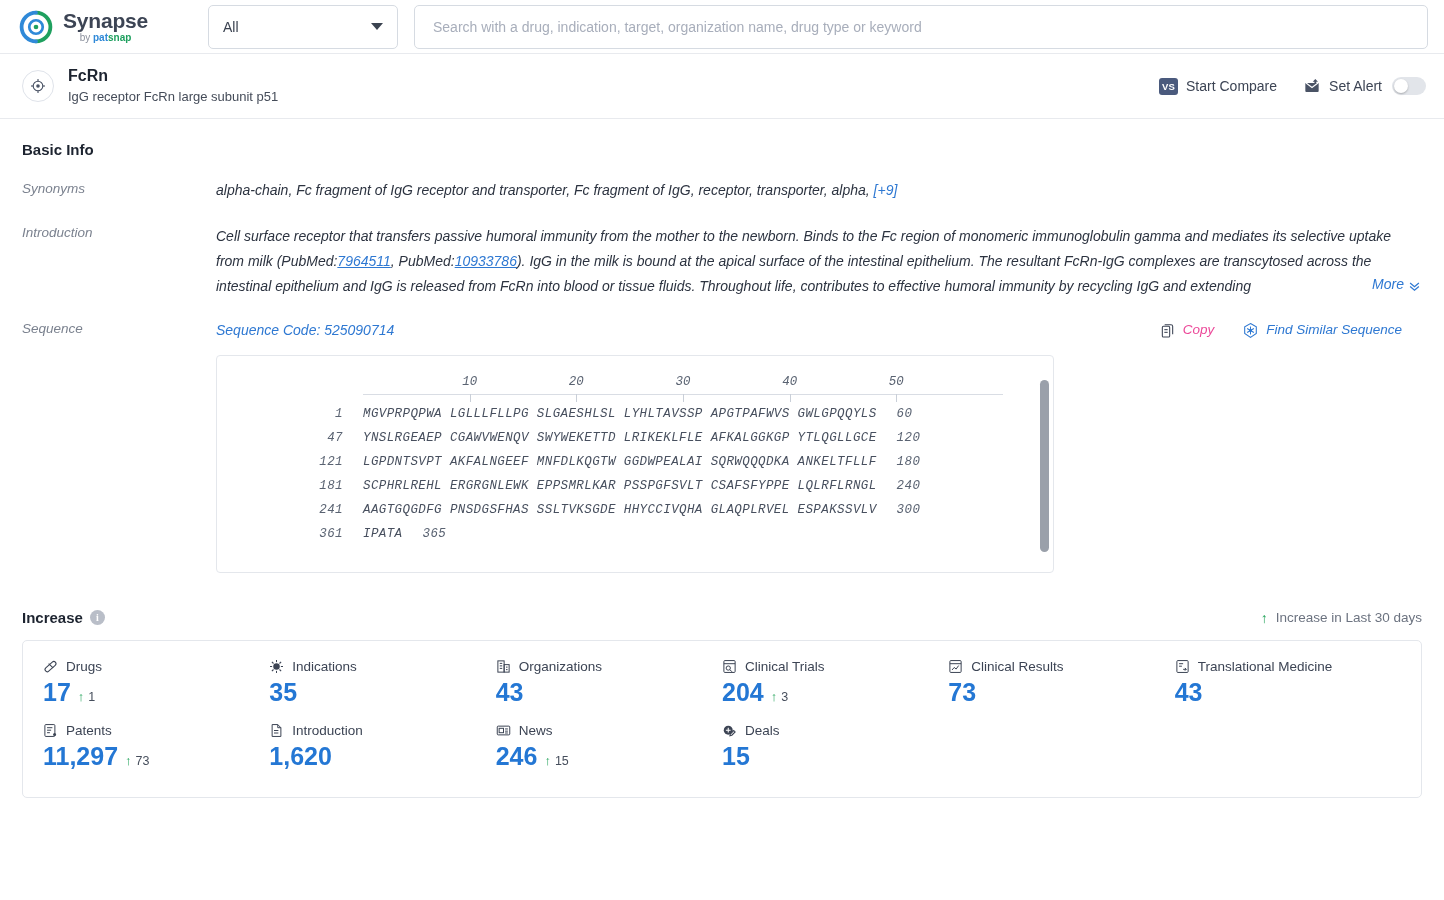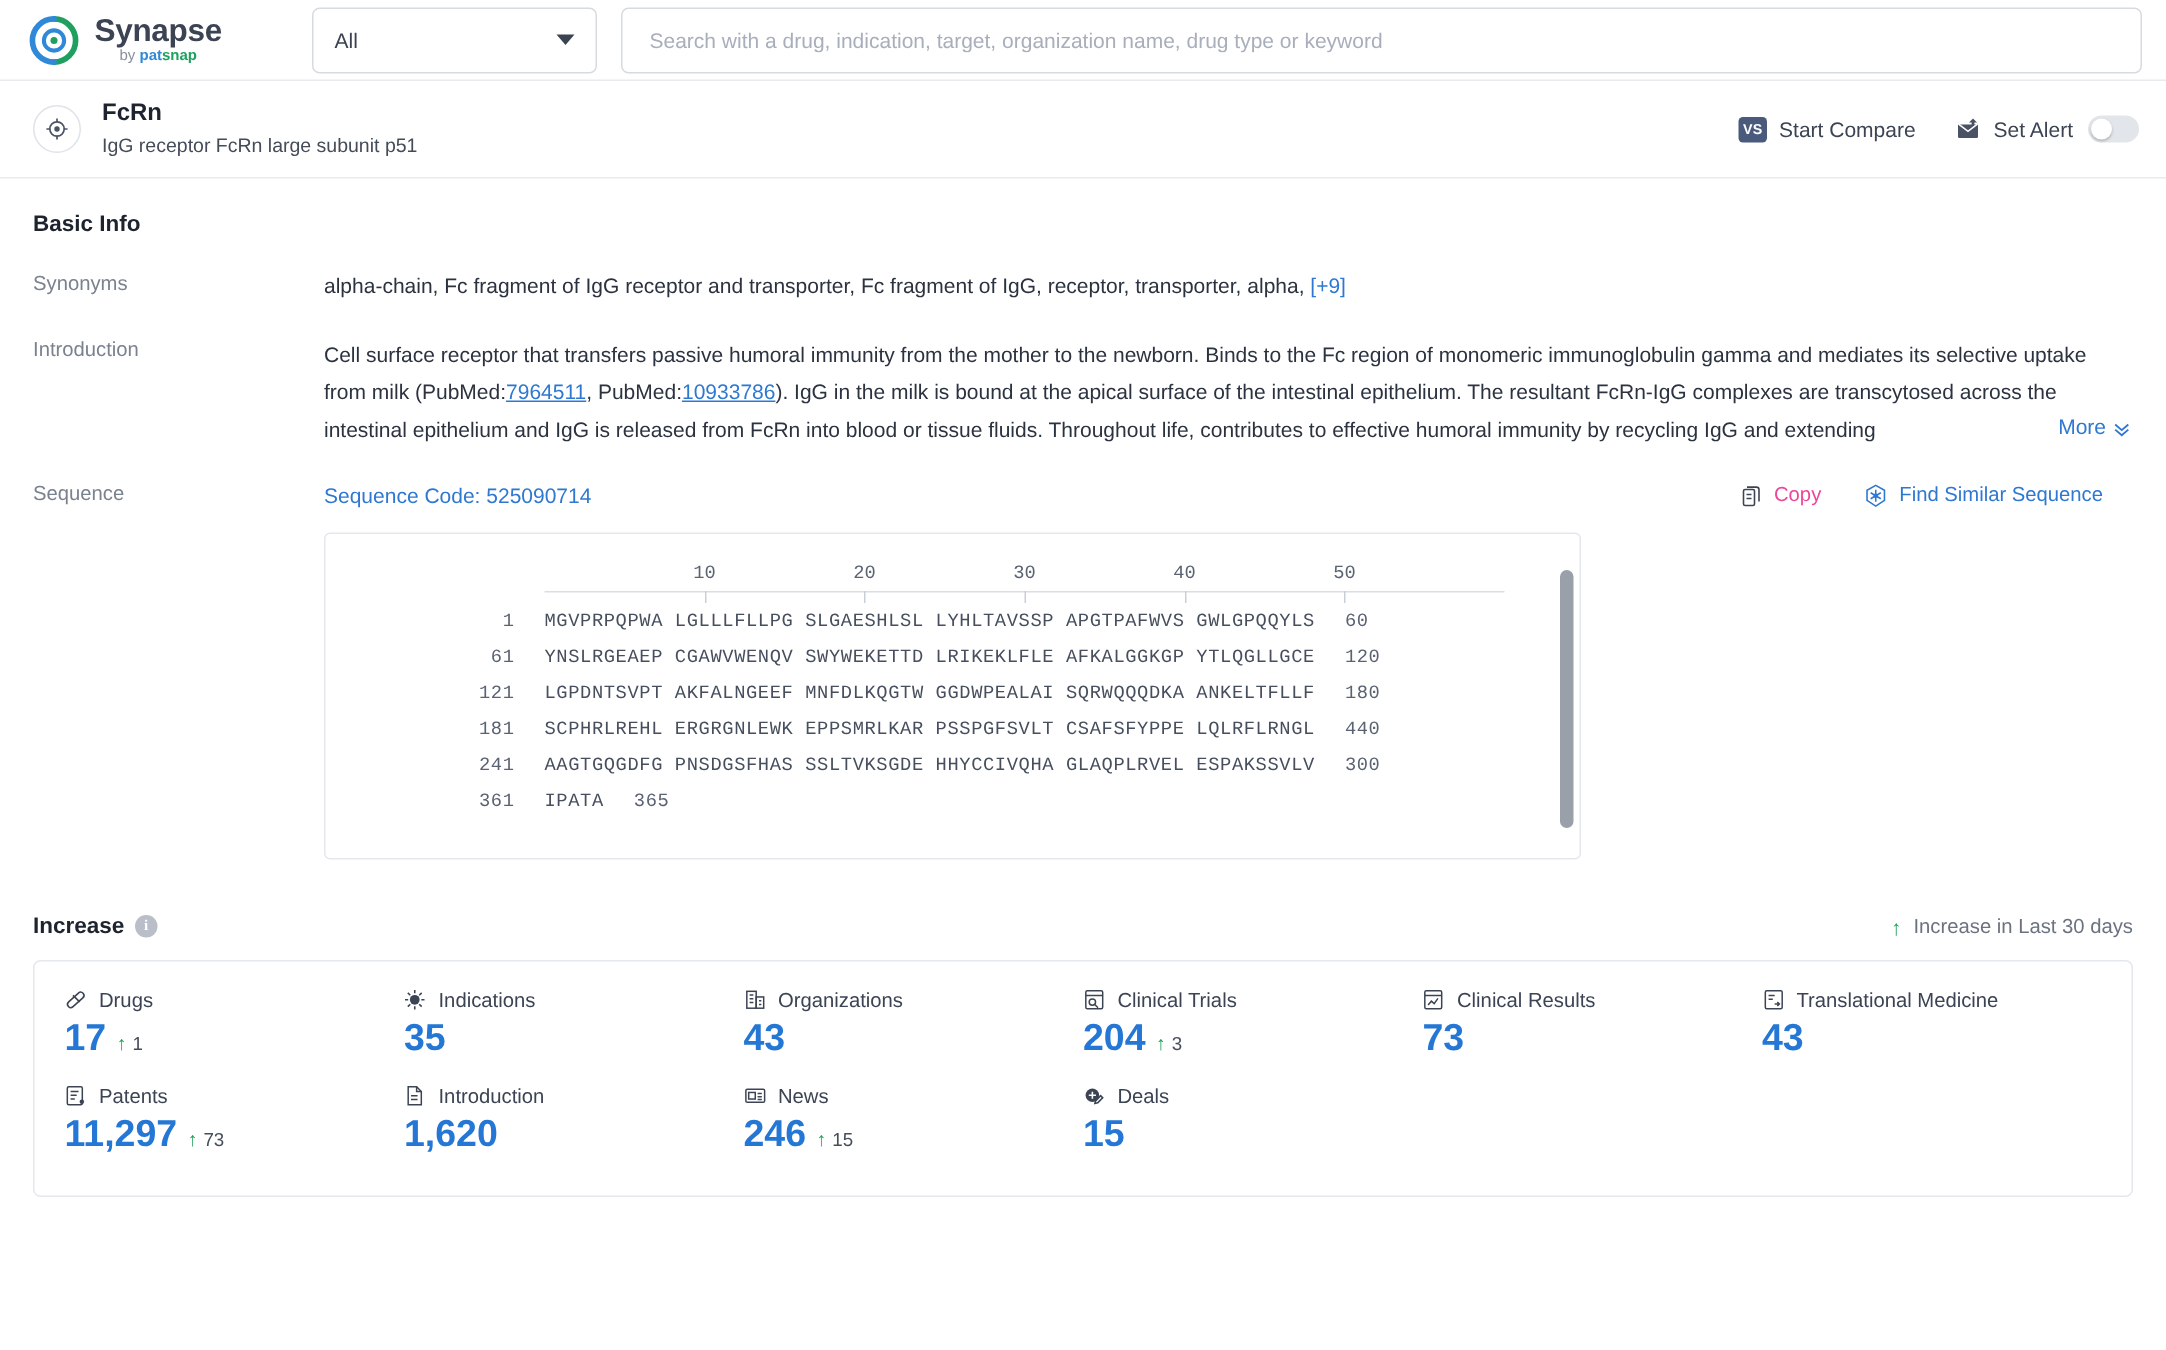--- a/index.html
+++ b/index.html
@@ -75,21 +75,21 @@
   .toggle {
     width:34px;height:18px;border-radius:9px;background:#e2e5ea;
     position:relative; margin-left:2px; cursor:pointer;
   }
   .toggle:after{content:"";position:absolute;left:2px;top:2px;width:14px;height:14px;border-radius:50%;background:#fff;box-shadow:0 1px 2px rgba(0,0,0,.25);}
 
   
   .content { padding:22px 22px 0 22px; }
   .section-title { font-size:15px; font-weight:700; color:#1d2430; display:flex; align-items:center; gap:7px; }
 
-  .info-row { display:flex; margin-top:22px; }
+  .info-row { display:flex; margin-top:22px;font-style:italic; }
   .info-label { width:194px; flex:none; font-size:13.5px; color:#7b828f; padding-top:1px; }
   .info-value { flex:1; font-size:14px; color:#2c3340; line-height:1.55; }
   .syn-more { color:#2e78d2; cursor:pointer; }
 
   .intro-box { position:relative; max-height:74px; overflow:hidden; }
   .intro-box p { margin:0; line-height:25px; }
   a.pm { color:#2e78d2; text-decoration:underline; }
   .more-fade {
     position:absolute; right:0; bottom:0;
     display:flex; align-items:center; gap:3px;
@@ -296,33 +296,33 @@
               <div class="tick" style="left: 533.333px;"></div>
               <div class="tlab" style="left: 533.333px;">50</div>
             </div>
           <div id="seq-rows">
               <div class="seq-line">
                 <span class="seq-num-l">1</span>
                 <span class="seq-res">MGVPRPQPWA LGLLLFLLPG SLGAESHLSL LYHLTAVSSP APGTPAFWVS GWLGPQQYLS</span>
                 <span class="seq-num-r">60</span>
               </div>
               <div class="seq-line">
-                <span class="seq-num-l">61</span>
+                <span class="seq-num-l">47</span>
                 <span class="seq-res">YNSLRGEAEP CGAWVWENQV SWYWEKETTD LRIKEKLFLE AFKALGGKGP YTLQGLLGCE</span>
                 <span class="seq-num-r">120</span>
               </div>
               <div class="seq-line">
                 <span class="seq-num-l">121</span>
                 <span class="seq-res">LGPDNTSVPT AKFALNGEEF MNFDLKQGTW GGDWPEALAI SQRWQQQDKA ANKELTFLLF</span>
                 <span class="seq-num-r">180</span>
               </div>
               <div class="seq-line">
                 <span class="seq-num-l">181</span>
                 <span class="seq-res">SCPHRLREHL ERGRGNLEWK EPPSMRLKAR PSSPGFSVLT CSAFSFYPPE LQLRFLRNGL</span>
-                <span class="seq-num-r">440</span>
+                <span class="seq-num-r">240</span>
               </div>
               <div class="seq-line">
                 <span class="seq-num-l">241</span>
                 <span class="seq-res">AAGTGQGDFG PNSDGSFHAS SSLTVKSGDE HHYCCIVQHA GLAQPLRVEL ESPAKSSVLV</span>
                 <span class="seq-num-r">300</span>
               </div>
               <div class="seq-line">
                 <span class="seq-num-l">361</span>
                 <span class="seq-res">IPATA</span>
                 <span class="seq-num-r">365</span>

